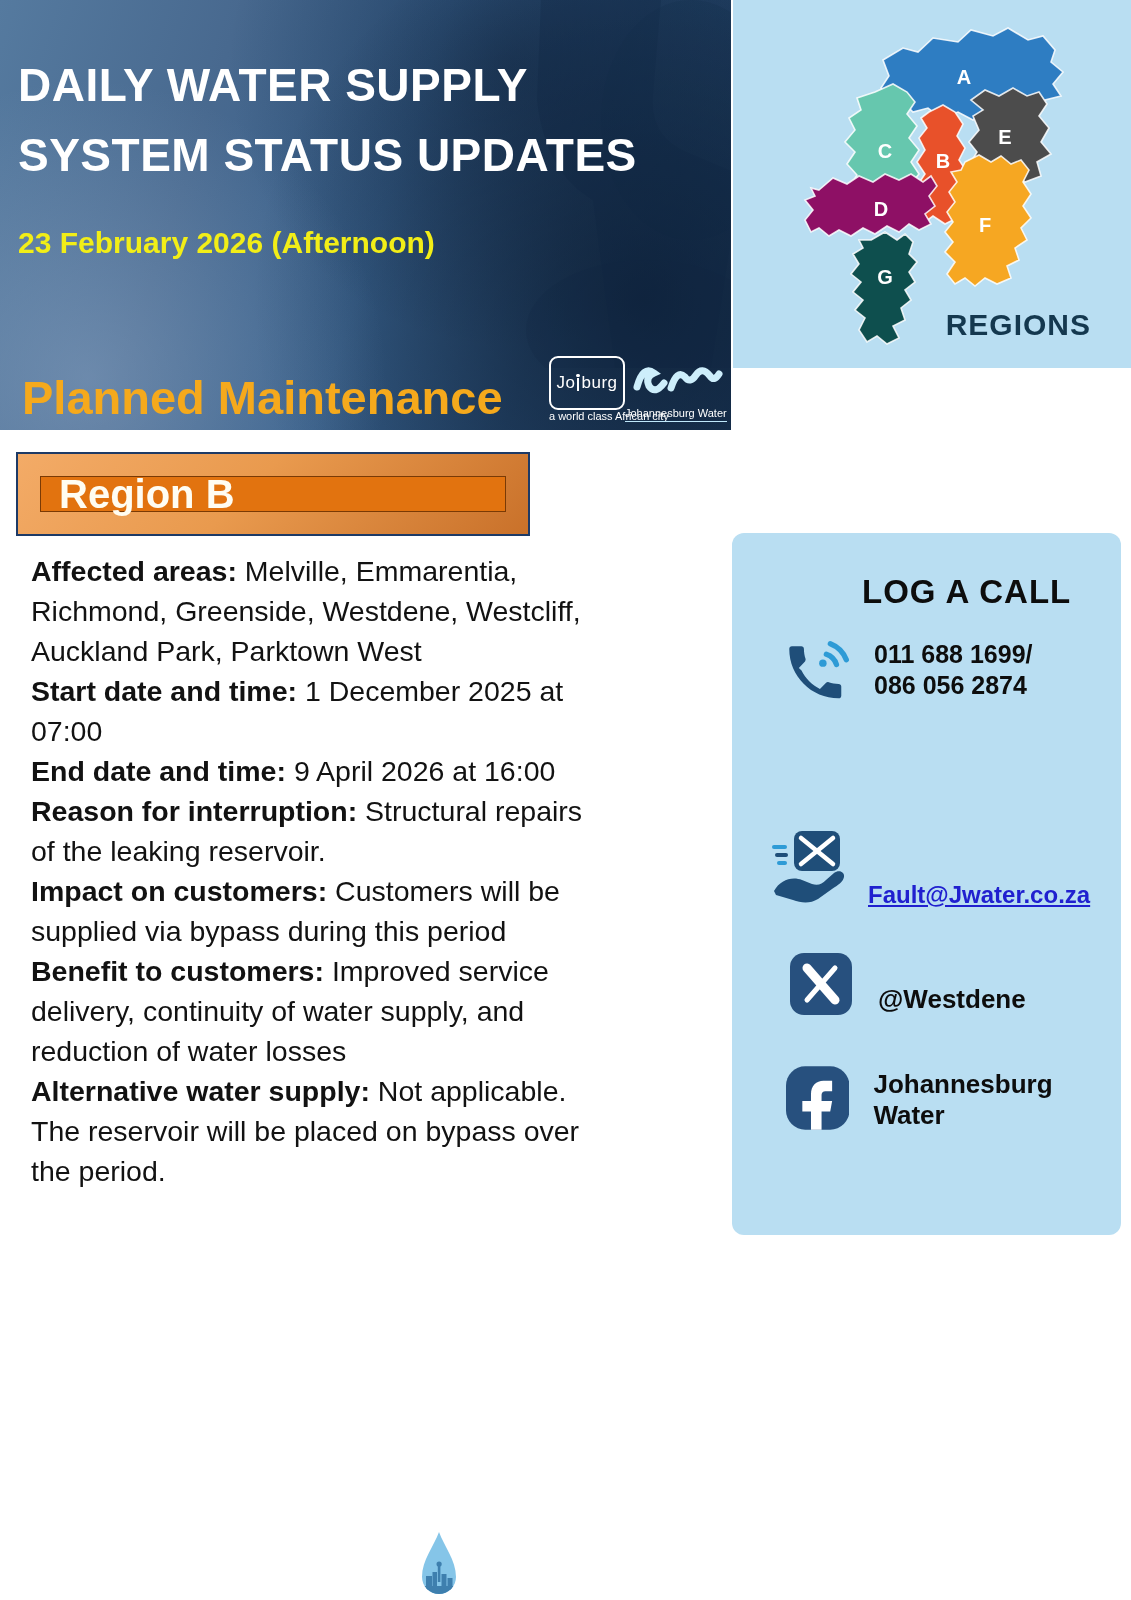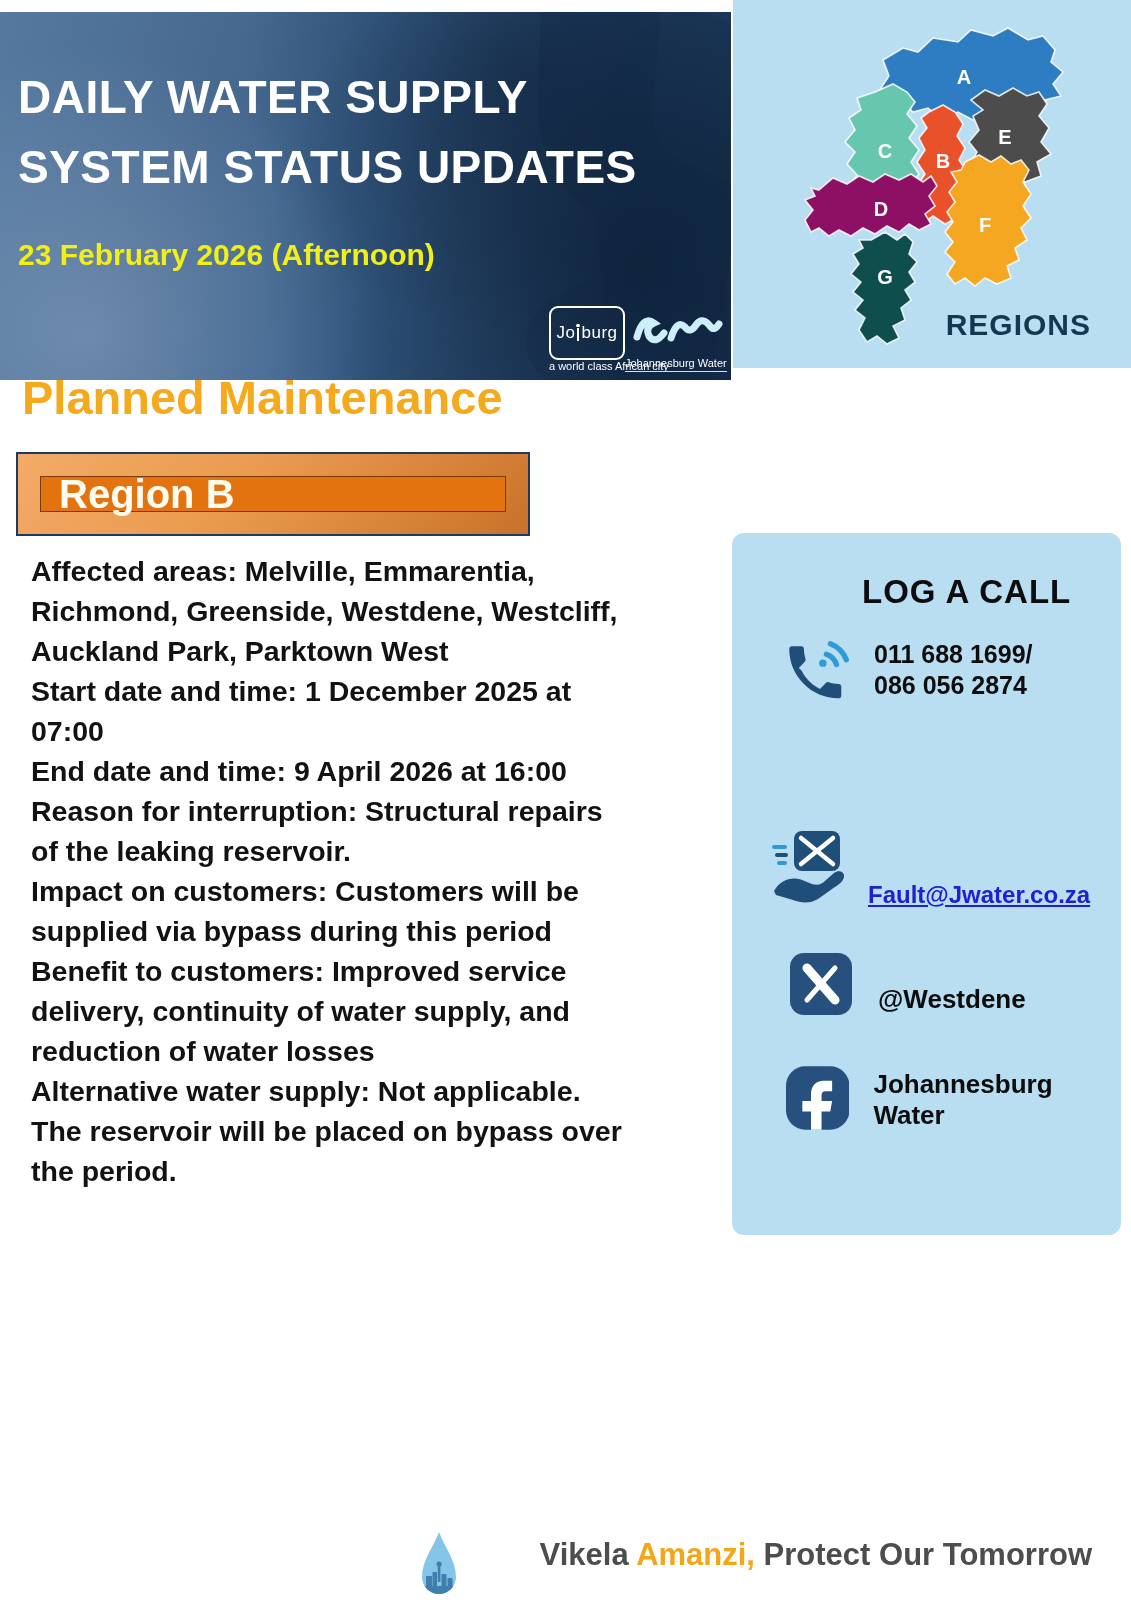--- a/index.html
+++ b/index.html
@@ -1,20 +1,20 @@
 <!DOCTYPE html>
 <html><head>
 <meta charset="utf-8">
 <style>
   html,body{margin:0;padding:0;background:#fff;}
   .page{position:relative;width:1131px;height:1600px;background:#ffffff;overflow:hidden;
         font-family:"Liberation Sans", sans-serif;}
 
   
-  .header{position:absolute;left:0;top:12px;width:731px;height:368px;
+  .header{position:absolute;left:0;top:0;width:731px;height:430px;
     background:
       radial-gradient(circle at 12% 88%, rgba(150,175,205,.45), rgba(150,175,205,0) 40%),
       radial-gradient(circle at 88% 70%, rgba(8,22,40,.65), rgba(8,22,40,0) 55%),
       radial-gradient(circle at 70% 15%, rgba(12,30,55,.5), rgba(12,30,55,0) 45%),
       linear-gradient(108deg,#557a9f 0%,#48698f 28%,#38608b 52%,#27496f 74%,#1c3a5d 100%);}
   .faucet-shape{position:absolute;right:0;top:0;width:340px;height:368px;opacity:.45;}
   .header-title{position:absolute;left:18px;top:50px;margin:0;color:#ffffff;
     font-size:46px;font-weight:bold;line-height:70px;letter-spacing:.5px;}
   .header-title span{display:block;}
   .header-date{position:absolute;left:18px;top:226px;color:#f2ee17;
@@ -43,21 +43,21 @@
     font-size:47px;font-weight:bold;}
   .region-banner{position:absolute;left:16px;top:452px;width:514px;height:84px;box-sizing:border-box;
     border:2px solid #1d3a66;padding:22px;
     background:linear-gradient(135deg,#f3ab67 0%,#e99a4e 45%,#c9712a 100%);}
   .region-banner-inner{width:100%;height:100%;box-sizing:border-box;background:#e2730f;
     border:1px solid #7a3a05;display:flex;align-items:center;padding-left:18px;
     color:#fffdf2;font-size:40px;font-weight:bold;}
 
   
   .content{position:absolute;left:31px;top:551px;width:690px;color:#121212;
-    font-size:28.5px;line-height:40px;font-weight:bold;}
+    font-size:28.5px;line-height:40px;}
   .content p{margin:0;white-space:pre-line;}
 
   
   .sidebar{position:absolute;left:732px;top:533px;width:389px;height:702px;background:#b9def2;border-radius:12px;}
   .sidebar-heading{position:absolute;left:130px;top:40px;margin:0;color:#0d0d0d;
     font-size:33px;font-weight:bold;letter-spacing:1px;}
   .side-row{position:absolute;display:flex;align-items:flex-end;}
   .row-phone{left:50px;top:104px;}
   .row-sms{left:56px;top:194px;}
   .row-email{left:38px;top:294px;}
@@ -231,15 +231,14 @@
     <g clip-path="url(#dropclip)" fill="#3e7fae">
       <rect x="17.8" y="34" width="2.6" height="16"></rect>
       <circle cx="19.1" cy="32" r="2.6"></circle>
       <rect x="6" y="44" width="6" height="14"></rect>
       <rect x="12.5" y="40" width="4.5" height="18"></rect>
       <rect x="21.5" y="42" width="5" height="16"></rect>
       <rect x="27.5" y="46" width="5" height="12"></rect>
       <rect x="4" y="54" width="30" height="14"></rect>
     </g>
   </svg>
-  <div class="footer-text"><span>Vikela </span><span class="hl">Amanzi,</span><span> Protect Our Tomorrow</span></div>
 
 </div>
 
 </body></html>

